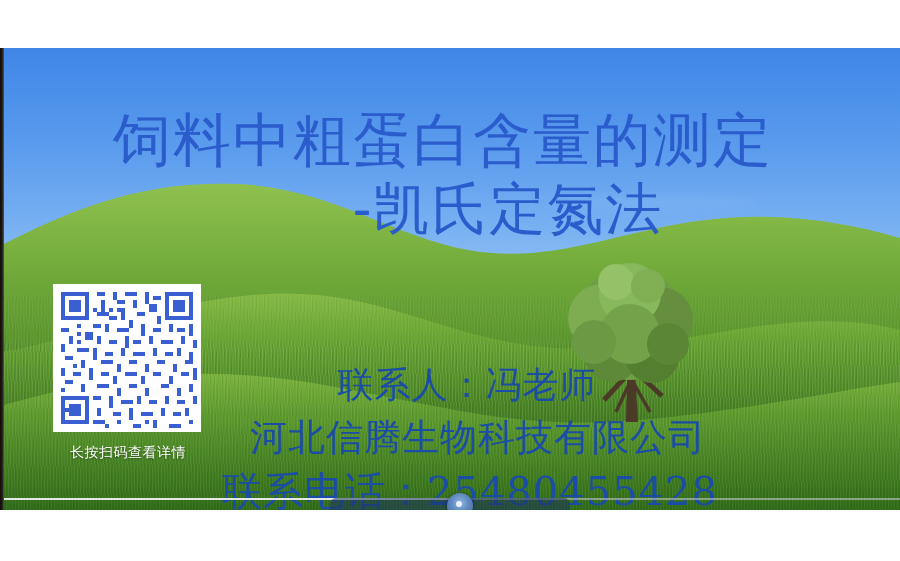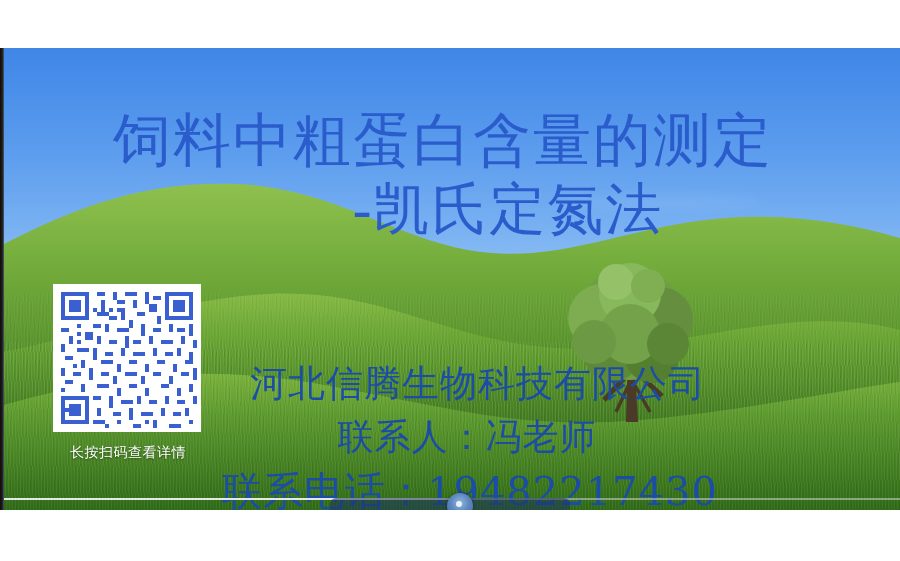--- a/index.html
+++ b/index.html
@@ -156,21 +156,21 @@
   #title-line-1 {
     color: #2a5ccc;
     font-family: "DejaVu Serif", "Liberation Serif", serif;
     font-size: 58px;
     line-height: 72px;
     letter-spacing: 2px;
     padding-right: 14px;
   }
   #title-line-2 {
     color: #2a5ccc;
-    font-family: Liberation Serif, serif;
+    font-family: Liberation Sans, sans-serif;
     font-size: 56px;
     line-height: 66px;
     letter-spacing: 2px;
     padding-left: 116px;
   }
 
   
   #contact-block {
     position: absolute;
     left: 0;
@@ -476,23 +476,23 @@
               <rect x="5" y="20" width="1" height="1"></rect>
             <rect x="8" y="16" width="1" height="1"></rect>
               <rect x="3" y="31" width="1" height="1"></rect>
           </g>
         </svg>
       </div>
       <div id="qr-caption">长按扫码查看详情</div>
     </div>
 
     <div id="contact-block">
+      <div id="contact-person">联系人：冯老师</div>
       <div id="company-name">河北信腾生物科技有限公司</div>
-      <div id="contact-person">联系人：冯老师</div>
-      <div id="contact-phone">联系电话：19482217430</div>
+      <div id="contact-phone">联系电话：25480455428</div>
     </div>
 
     <div id="controls-overlay">
       <div id="progress-track">
         <div id="progress-fill"></div>
       </div>
       <div id="controls-bar"></div>
       <div id="scrubber-handle">
         <div id="scrubber-dot"></div>
       </div>

